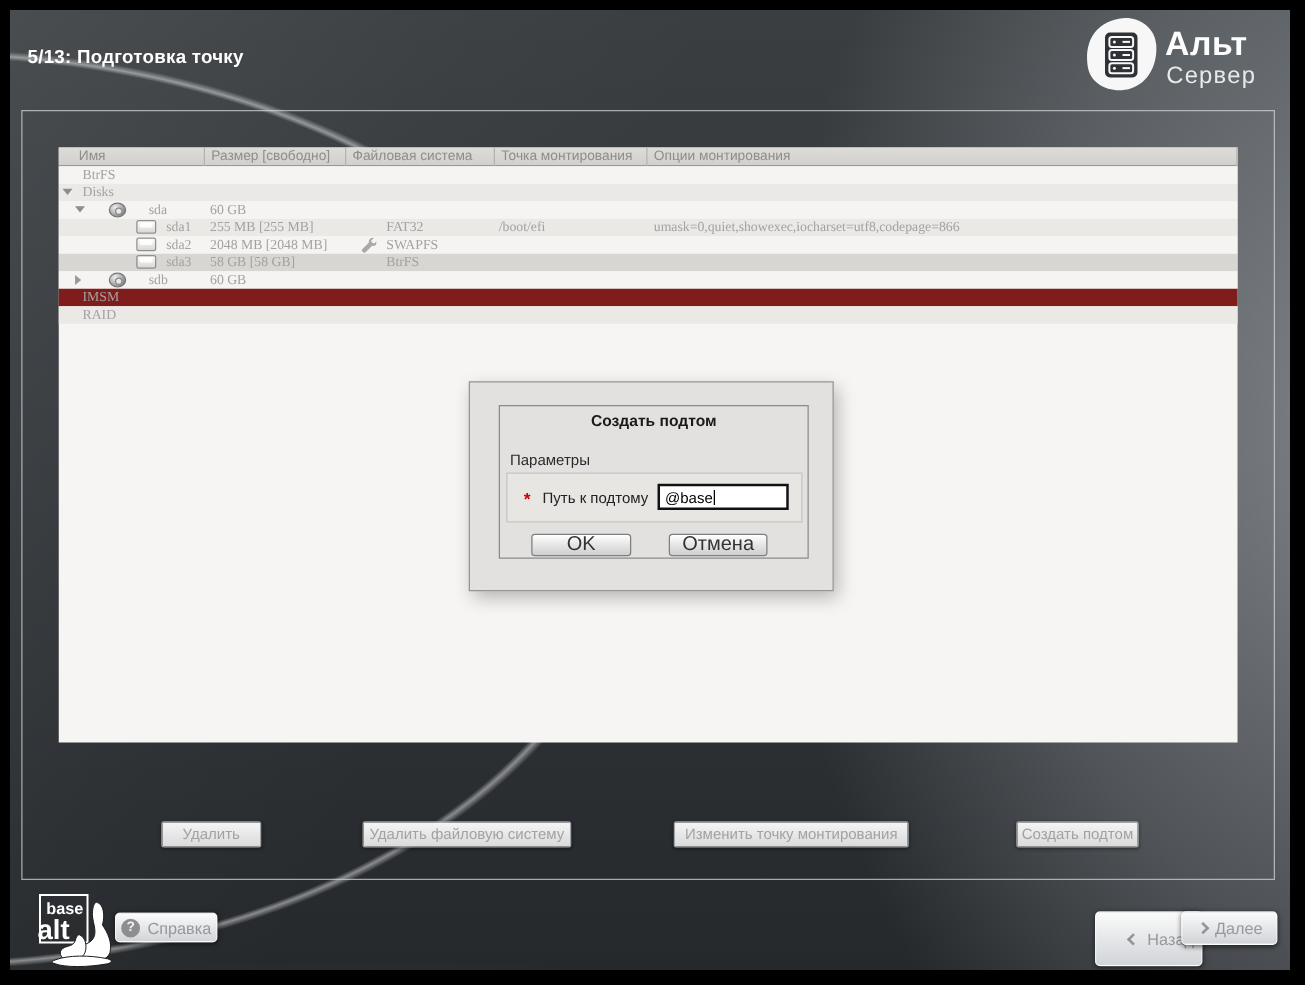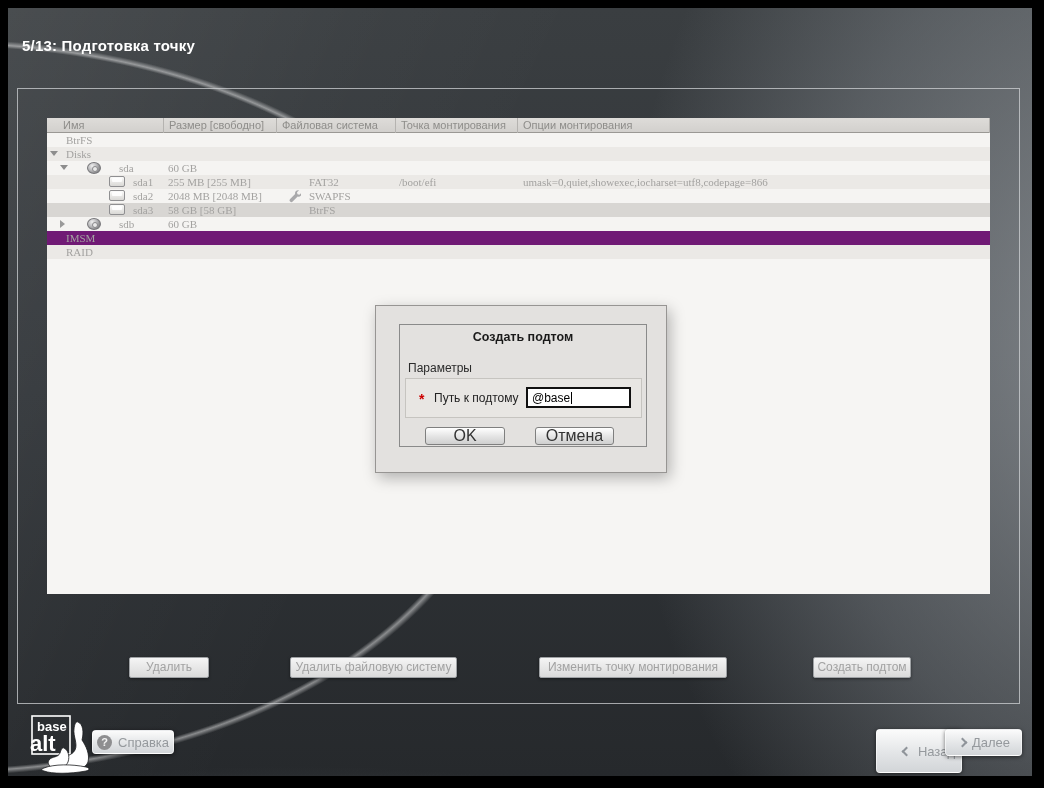--- a/index.html
+++ b/index.html
@@ -154,20 +154,41 @@
 </head>
 <body>
 
 <div class="screen">
 
   <div class="page-title">
     <span>5/13:</span>
     <span>Подготовка точку</span>
   </div>
 
+  <div class="brand">
+    <svg class="brand-icon" width="58" height="60" viewBox="0 0 58 60">
+      <path d="M27 1 C40 -2 56 6 57 22 C58 36 52 52 36 57 C22 61 4 55 2 38 C0 22 6 5 27 1 Z" fill="#f7f7f7"></path>
+      <rect x="16" y="12" width="26" height="36" rx="4" fill="#2e3135"></rect>
+      <g fill="none" stroke="#f7f7f7" stroke-width="1.6">
+        <rect x="19.5" y="15.5" width="19" height="8" rx="2"></rect>
+        <rect x="19.5" y="26" width="19" height="8" rx="2"></rect>
+        <rect x="19.5" y="36.5" width="19" height="8" rx="2"></rect>
+      </g>
+      <g fill="#f7f7f7">
+        <circle cx="23.5" cy="19.5" r="1.2"></circle>
+          <rect x="30" y="18.7" width="6" height="1.6"></rect>
+        <circle cx="23.5" cy="30" r="1.2"></circle>
+          <rect x="30" y="29.2" width="6" height="1.6"></rect>
+        <circle cx="23.5" cy="40.5" r="1.2"></circle>
+          <rect x="30" y="39.7" width="6" height="1.6"></rect>
+      </g>
+    </svg>
+    <div class="brand-name">Альт</div>
+    <div class="brand-product">Сервер</div>
+  </div>
 
   <div class="panel"></div>
 
   <div class="disk-table">
     <div class="thead" id="thead">
         <span class="hcell" style="left: 0px; width: 117px; padding-left: 16px;">Имя</span>
         <span class="hcell" style="left: 117px; width: 113px; padding-left: 5px;">Размер [свободно]</span>
         <span class="hcell" style="left: 230px; width: 119px; padding-left: 5px;">Файловая система</span>
         <span class="hcell" style="left: 349px; width: 122px; padding-left: 5px;">Точка монтирования</span>
         <span class="hcell" style="left: 471px; width: 472px; padding-left: 5px;">Опции монтирования</span>
@@ -208,21 +229,21 @@
           <span class="cell" style="left: 86px;">sda3</span>
           <span class="cell" style="left: 121px;">58 GB [58 GB]</span>
           <span class="cell" style="left: 262px;">BtrFS</span>
         </div>
         <div class="row" style="background: rgb(245, 244, 242);">
           <span class="tri tri-right" style="left: 13px;"></span>
           <span class="icon-disk" style="left: 40px;"></span>
           <span class="cell" style="left: 72px;">sdb</span>
           <span class="cell" style="left: 121px;">60 GB</span>
         </div>
-        <div class="row" style="background: #701a75; padding-left: 44px;">
+        <div class="row" style="background: #7f1d1d; padding-left: 44px;">
           <span class="cell" style="left: 19px;">IMSM</span>
         </div>
         <div class="row" style="background: rgb(235, 233, 230);">
           <span class="cell" style="left: 19px;">RAID</span>
         </div>
       </div>
   </div>
 
   <div class="action-btn" style="left:121px;width:80px;">Удалить</div>
   <div class="action-btn" style="left:282px;width:167px;">Удалить файловую систему</div>

